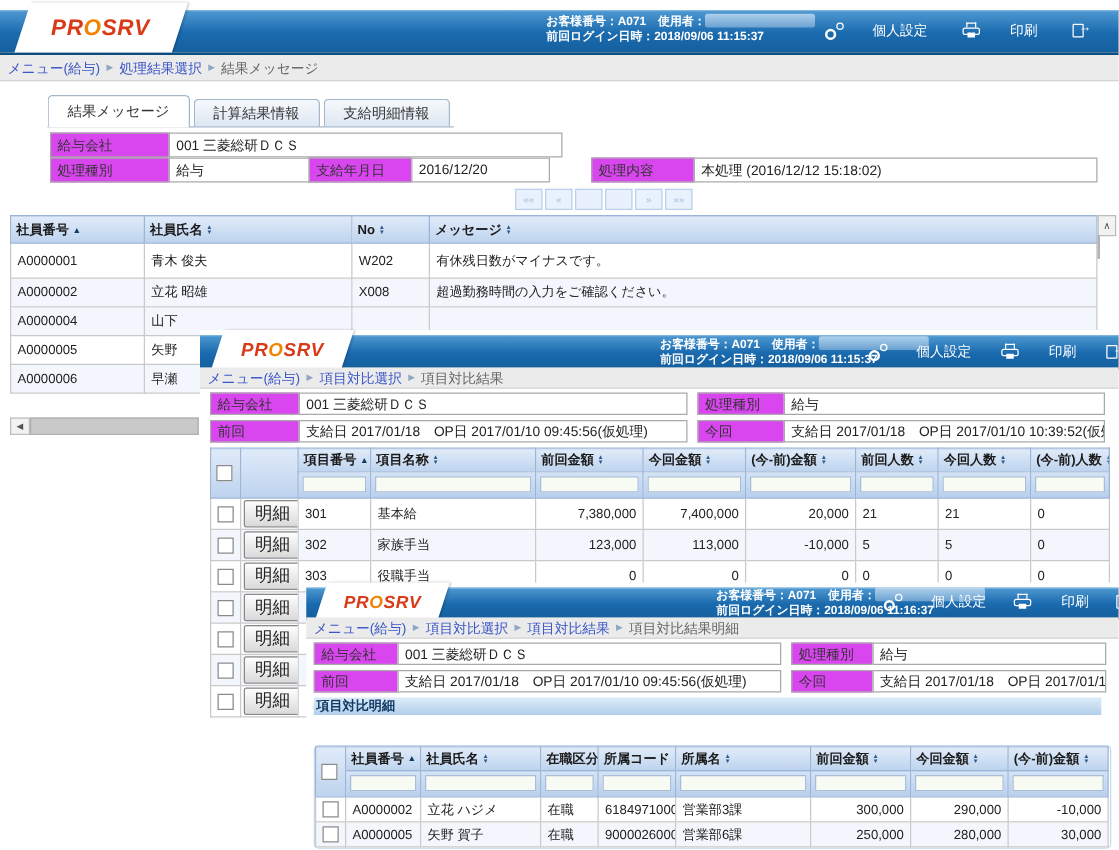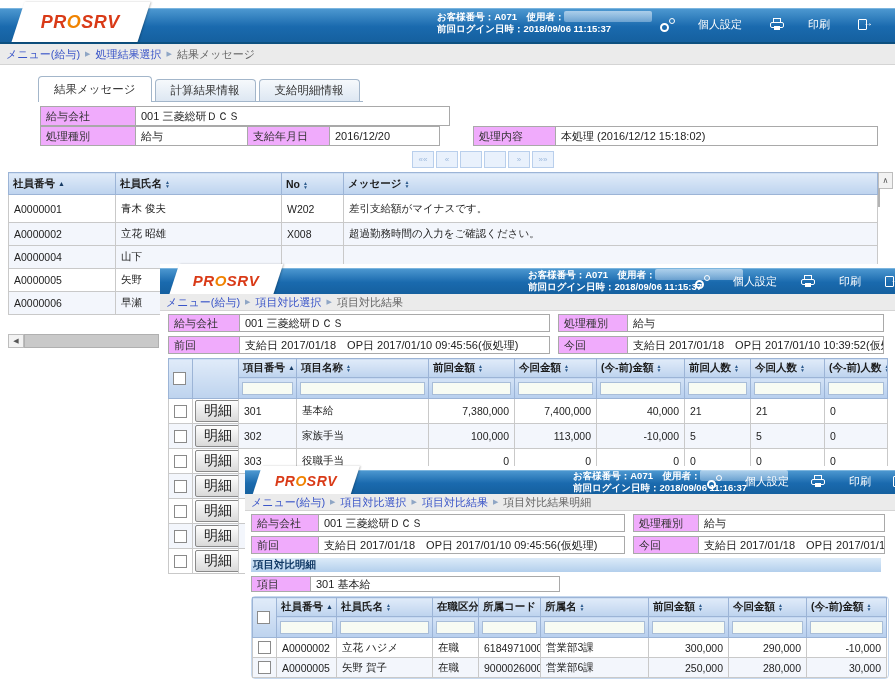--- a/index.html
+++ b/index.html
@@ -49,21 +49,21 @@
   .tabstrip{position:absolute;display:inline-flex;align-items:flex-end;border-bottom:1px solid #a3b6ca;}
   .tab{border:1px solid #a3b6ca;border-bottom:none;border-radius:4px 4px 0 0;padding:0 15px;
        font-size:11.5px;color:#333;display:flex;align-items:center;margin-right:3px;}
   .tab.on{height:24px;background:#fff;margin-bottom:-1px;padding-bottom:1px;}
   .tab.off{height:21px;background:linear-gradient(#f6f9fc,#dde7f2);}
 
   
   .frow{position:absolute;display:flex;}
   .fcell{border:1px solid #a9a9a9;margin-left:-1px;box-sizing:border-box;font-size:11px;color:#222;
          display:flex;align-items:center;padding:0 5px;white-space:nowrap;overflow:hidden;background:#fff;}
-  .fcell.lb{background:#f0abfc;color:#333;}
+  .fcell.lb{background:#d946ef;color:#333;}
   .frow .fcell:first-child{margin-left:0;}
 
   
   .pager{position:absolute;display:flex;gap:2px;}
   .pg{width:20px;height:15px;background:#e9f1fc;border:1px solid #b9cfec;color:#9db9dd;
       font-size:8px;display:flex;align-items:center;justify-content:center;}
 
   
   table.grid{border-collapse:collapse;table-layout:fixed;position:absolute;background:#fff;}
   .grid th{background:linear-gradient(#e0ebf9,#bdd3ee);border:1px solid #9cb4d6;font-size:10.5px;color:#1b1b1b;
@@ -185,21 +185,21 @@
         <tr style="height:22px;">
       <th><span>社員番号</span><span class="s-asc">▲</span></th>
       <th><span>社員氏名</span><span class="s-both"><i>▲</i><i>▼</i></span></th>
       <th><span>No</span><span class="s-both"><i>▲</i><i>▼</i></span></th>
       <th><span>メッセージ</span><span class="s-both"><i>▲</i><i>▼</i></span></th>
     </tr>
     <tr style="height:28px;">
       <td>A0000001</td>
       <td>青木 俊夫</td>
       <td>W202</td>
-      <td>差引支給額がマイナスです。</td>
+      <td>有休残日数がマイナスです。</td>
     </tr>
     <tr class="alt" style="height:23px;">
       <td>A0000002</td>
       <td>立花 昭雄</td>
       <td>X008</td>
       <td>超過勤務時間の入力をご確認ください。</td>
     </tr>
     <tr class="alt" style="height:23px;">
       <td>A0000004</td>
       <td>山下</td>
@@ -321,31 +321,31 @@
       <th class="fl"><input class="flt" style=""></th>
       <th class="fl"><input class="flt" style=""></th>
     </tr>
     <tr style="height:24px;">
       <td class="thc"><span class="cb"></span></td>
       <td class="thc" style="padding:1px 2px;"><span class="btn">明細</span></td>
       <td>301</td>
       <td>基本給</td>
       <td class="num">7,380,000</td>
       <td class="num">7,400,000</td>
-      <td class="num">40,000</td>
+      <td class="num">20,000</td>
       <td>21</td>
       <td>21</td>
       <td>0</td>
     </tr>
     <tr class="alt" style="height:24px;">
       <td class="thc"><span class="cb"></span></td>
       <td class="thc" style="padding:1px 2px;"><span class="btn">明細</span></td>
       <td>302</td>
       <td>家族手当</td>
-      <td class="num">100,000</td>
+      <td class="num">123,000</td>
       <td class="num">113,000</td>
       <td class="num">-10,000</td>
       <td>5</td>
       <td>5</td>
       <td>0</td>
     </tr>
     <tr style="height:24px;">
       <td class="thc"><span class="cb"></span></td>
       <td class="thc" style="padding:1px 2px;"><span class="btn">明細</span></td>
       <td>303</td>
@@ -460,24 +460,20 @@
   </div>
   <div class="frow" style="left:6px;top:70px;height:18px;">
     <div class="fcell lb" style="width:68px;">前回</div>
     <div class="fcell" style="width:307px;">支給日 2017/01/18　OP日 2017/01/10 09:45:56(仮処理)</div>
     <div class="fcell lb" style="width:66px;margin-left:8px;">今回</div>
     <div class="fcell" style="width:187px;">支給日 2017/01/18　OP日 2017/01/10 10:39:52(仮処理)</div>
   </div>
 
   <div class="secbar" style="left:6px;top:92px;width:628px;height:14px;">項目対比明細</div>
 
-  <div class="frow" style="left:6px;top:110px;height:16px;">
-    <div class="fcell lb" style="width:60px;">項目</div>
-    <div class="fcell" style="width:250px;">301 基本給</div>
-  </div>
 
   <div class="tblbox" style="left:6px;top:130px;width:636px;height:81px;"></div>
   <table class="grid" style="left:7px;top:131px;width:634px;">
     <colgroup>
         <col style="width:24px">
         <col style="width:60px">
         <col style="width:96px">
         <col style="width:46px">
         <col style="width:62px">
         <col style="width:108px">

